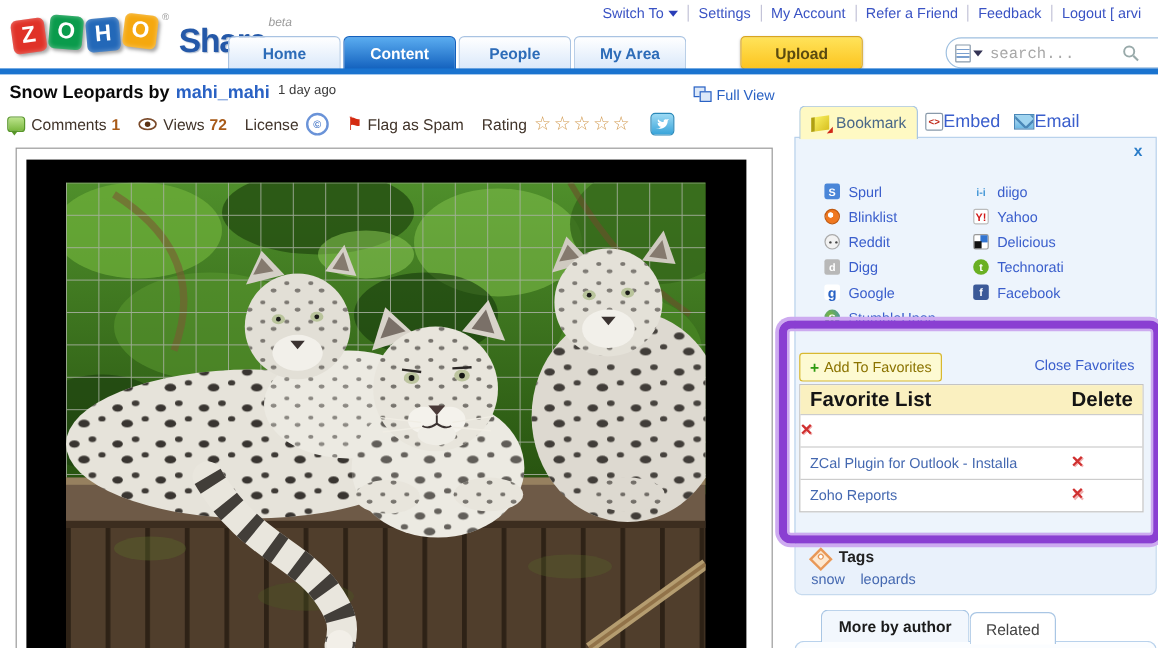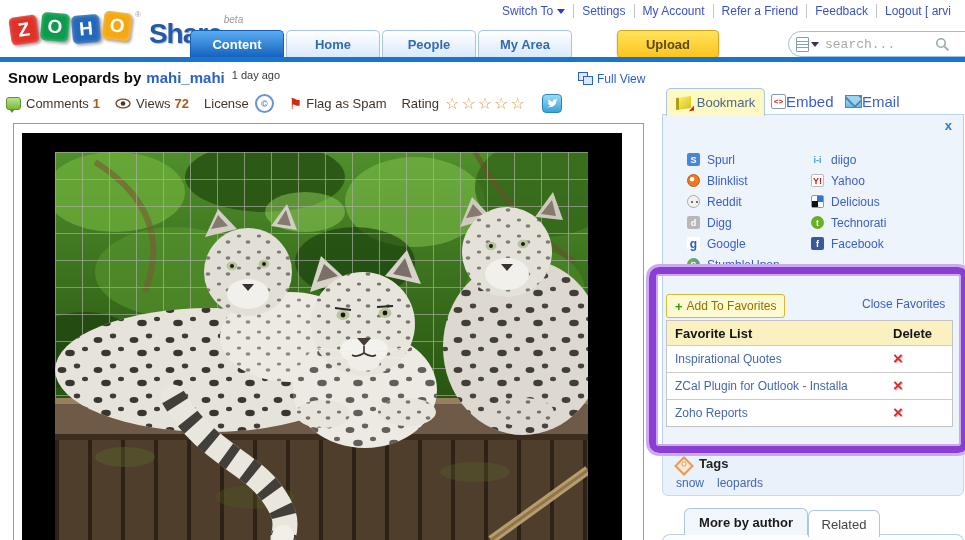--- a/index.html
+++ b/index.html
@@ -131,21 +131,21 @@
   
   .highlight{left:649px;top:267px;width:305px;height:172px;border:7px solid #8a3fd2;border-radius:10px;
         box-shadow:0 0 0 3px #cdaaf0, inset 0 0 0 2px #cdaaf0;z-index:4;pointer-events:none;}
 
   
   .fav-add{left:666px;top:294px;height:22px;padding:0 8px;background:#fdfad2;border:1px solid #d8b830;
         border-radius:3px;display:flex;align-items:center;font-size:12px;color:#8b7300;cursor:pointer;z-index:5;}
   .fav-add .plus{color:#2e9a10;font-weight:bold;font-size:13px;margin-right:4px;}
   .fav-close{left:862px;top:297px;font-size:12px;color:#3a5ecc;cursor:pointer;z-index:5;}
   .fav-table{left:666px;top:320px;width:285px;background:#fff;border:1px solid #c4c4c4;z-index:5;}
-  .fav-hrow{height:24px;background:#faf0c0;display:flex;align-items:center;font-size:13px;font-weight:bold;color:#141414;}
+  .fav-hrow{height:24px;background:#faf0c0;display:flex;align-items:center;font-size:17px;font-weight:bold;color:#141414;}
   .fav-hrow .c1{flex:1;padding-left:8px;}
   .fav-hrow .c2{width:59px;}
   .fav-row{height:26px;border-top:1px solid #ccc;display:flex;align-items:center;}
   .fav-row .c1{flex:1;padding-left:8px;font-size:12px;color:#4468b0;white-space:nowrap;overflow:hidden;cursor:pointer;}
   .fav-row .c2{width:59px;}
   .del-x{color:#d03030;font-weight:bold;font-size:17px;line-height:14px;cursor:pointer;text-shadow:1px 1px 0 #f0b0b0;}
 
   
   .tags-box{left:662px;top:449px;width:300px;height:45px;background:#e9f1fb;border:1px solid #c6daee;border-radius:6px;}
   .tag-icon{position:absolute;left:14px;top:9px;width:10px;height:10px;background:#fde8d0;
@@ -179,22 +179,22 @@
   <span class="tile tile-0">Z</span>
   <span class="tile tile-1">O</span>
   <span class="tile tile-2">H</span>
   <span class="tile tile-3">O</span>
   <span class="reg">®</span>
   <span class="share-word">Share</span>
   <span class="beta">beta</span>
 </div>
 
 <div class="abs navtabs">
+  <div class="navtab">Home</div>
   <div class="navtab active">Content</div>
-  <div class="navtab">Home</div>
   <div class="navtab">People</div>
   <div class="navtab">My Area</div>
 </div>
 
 <div class="abs upload-btn">Upload</div>
 
 <div class="abs searchbox">
   <span class="doc-icon"></span>
   <span class="caret-down"></span>
   <input class="search-input" placeholder="search..." style="">
@@ -448,21 +448,20 @@
   <span>Add To Favorites</span>
 </div>
 <span class="abs fav-close">Close Favorites</span>
 
 <div class="abs fav-table">
   <div class="fav-hrow">
     <span class="c1">Favorite List</span>
     <span class="c2">Delete</span>
   </div>
   <div class="fav-row">
-    <span class="c1">Inspirational Quotes</span>
     <span class="c2"><span class="del-x">×</span></span>
   </div>
   <div class="fav-row">
     <span class="c1">ZCal Plugin for Outlook - Installa</span>
     <span class="c2"><span class="del-x">×</span></span>
   </div>
   <div class="fav-row">
     <span class="c1">Zoho Reports</span>
     <span class="c2"><span class="del-x">×</span></span>
   </div>

